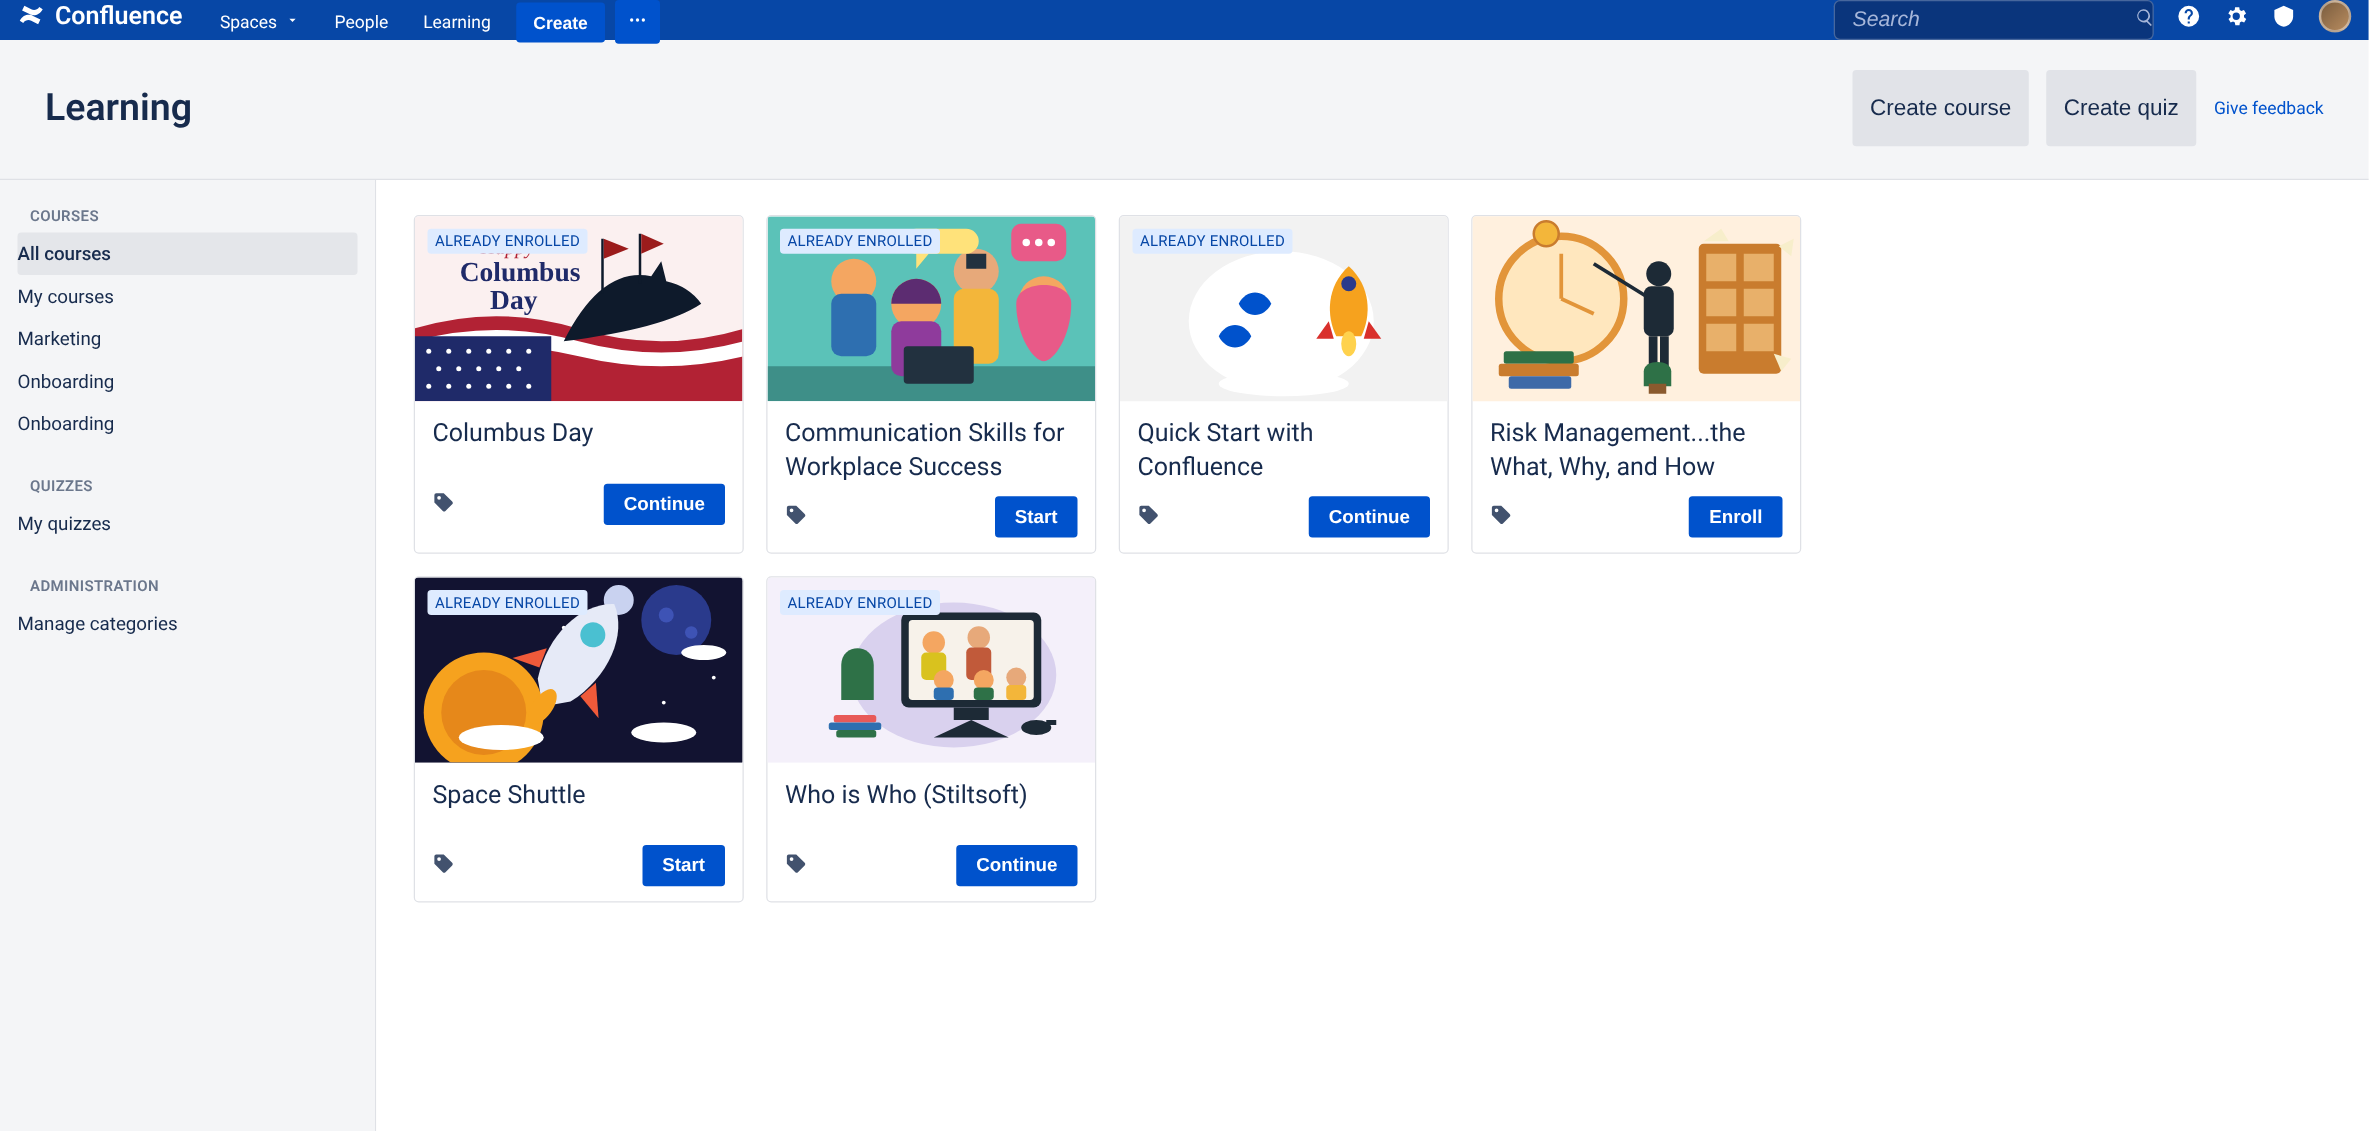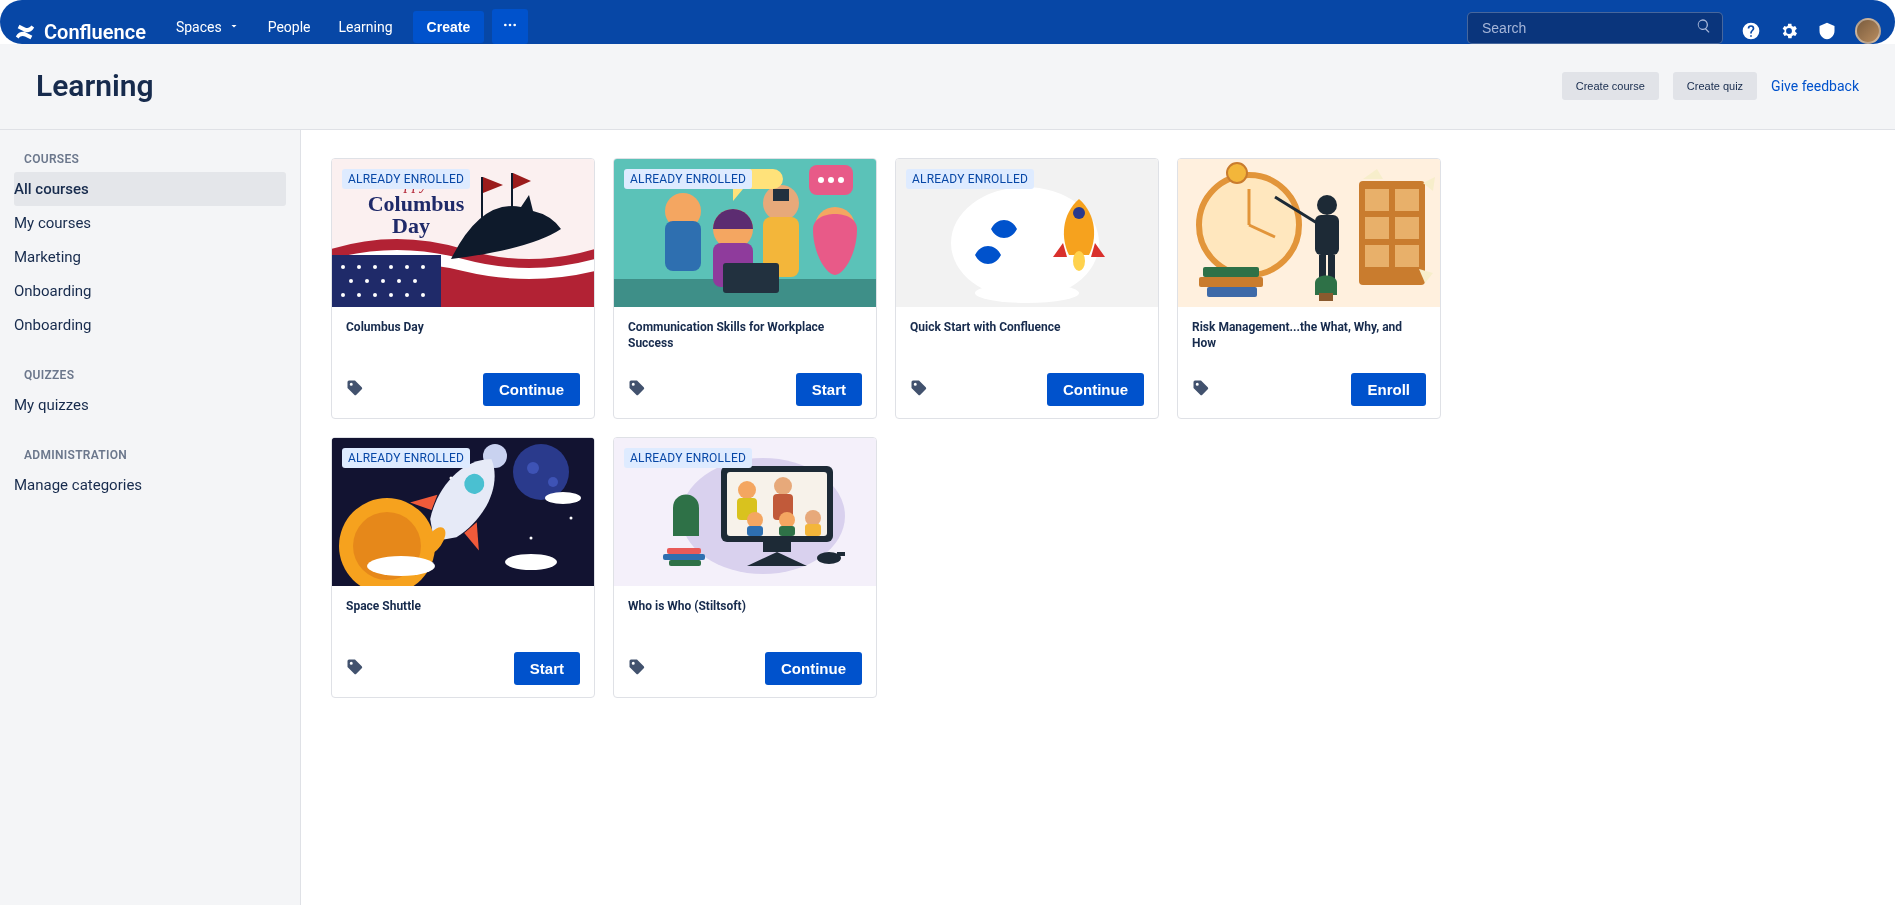--- a/index.html
+++ b/index.html
@@ -8,55 +8,55 @@
     --blue-dark:#0A357C;
     --text:#172B4D;
     --muted:#6B778C;
     --bg:#F4F5F7;
     --card-border:#DFE1E6;
     --hover:#EBECF0;
   }
   *{box-sizing:border-box;}
   body{margin:0;font-family:-apple-system,BlinkMacSystemFont,"Segoe UI",Roboto,Helvetica,Arial,sans-serif;color:var(--text);background:#fff;}
   
-  .topnav{display:flex;align-items:flex-end;height:44px;background:var(--blue);color:#fff;padding:0 14px;border-radius:22px;}
+  .topnav{display:flex;align-items:flex-start;height:32px;background:var(--blue);color:#fff;padding:0 14px;}
   .brand{display:flex;align-items:center;gap:8px;font-size:20px;font-weight:600;}
   .brand svg{display:block;}
   .navlinks{display:flex;align-items:center;margin-left:18px;gap:4px;}
   .navlink{padding:8px 12px;border-radius:3px;font-size:14px;display:flex;align-items:center;gap:6px;cursor:pointer;}
   .create-btn{background:var(--blue-bright);border:none;color:#fff;font-weight:600;font-size:14px;padding:8px 14px;border-radius:3px;cursor:pointer;margin-left:4px;}
   .more-btn{background:var(--blue-bright);border:none;color:#fff;padding:8px 10px;border-radius:3px;cursor:pointer;margin-left:4px;display:flex;align-items:center;}
   .spacer{flex:1;}
   .search{display:flex;align-items:center;background:var(--blue-dark);border-radius:5px;padding:0 10px 0 12px;height:32px;width:256px;border:1px solid rgba(255,255,255,0.25);}
-  .search input{flex:1;background:transparent;border:none;outline:none;color:#fca5a5;font-size:14px;}
+  .search input{flex:1;background:transparent;border:none;outline:none;color:#fca5a5;font-size:17px;font-style:italic;}
   .search input::placeholder{color:#A6B6D9;}
   .topicons{display:flex;align-items:center;gap:18px;margin-left:18px;}
   .topicon{display:flex;align-items:center;justify-content:center;cursor:pointer;}
   .avatar{width:26px;height:26px;border-radius:50%;background:linear-gradient(135deg,#7a5c3e,#b88c5f);border:2px solid rgba(255,255,255,0.4);}
   
   .page-header{display:flex;align-items:center;padding:24px 36px 26px 36px;background:var(--bg);border-bottom:1px solid var(--card-border);}
   .page-title{font-size:30px;font-weight:600;flex:1;}
   .header-actions{display:flex;align-items:center;gap:14px;}
-  .btn-neutral{background:rgba(9,30,66,0.08);border:none;padding:8px 14px;border-radius:3px;font-size:11px;color:var(--text);cursor:pointer;text-align:center;}
+  .btn-neutral{background:rgba(9,30,66,0.08);border:none;padding:20px 14px;border-radius:3px;font-size:18px;color:var(--text);cursor:pointer;text-align:center;}
   .link-action{color:var(--blue-bright);font-size:14px;cursor:pointer;}
   
   .layout{display:flex;min-height:calc(905px - 44px - 86px);}
   .sidebar{width:301px;background:var(--bg);border-right:1px solid var(--card-border);padding:22px 14px;}
   .side-section{margin-bottom:26px;}
   .side-h{font-size:12px;color:var(--muted);font-weight:600;letter-spacing:0.3px;padding:0 10px 6px;}
   .side-item{padding:8px 0;border-radius:3px;font-size:15px;color:var(--text);cursor:pointer;}
   .side-item.active{background:#E4E6EA;font-weight:500;}
   .main{flex:1;padding:28px 30px;background:#fff;}
   .grid{display:grid;grid-template-columns:repeat(4,264px);gap:18px;align-content:start;}
   
   .card{border:1px solid var(--card-border);border-radius:4px;overflow:hidden;display:flex;flex-direction:column;background:#fff;}
   .card-img{height:148px;position:relative;display:flex;align-items:center;justify-content:center;overflow:hidden;}
   .badge{position:absolute;top:10px;left:10px;background:#DEEBFF;color:#0747A6;font-weight:400;font-size:12px;padding:3px 6px;border-radius:3px;letter-spacing:0.2px;}
   .card-body{padding:12px 14px 12px;flex:1;display:flex;flex-direction:column;}
-  .card-title{font-size:12px;font-weight:700;color:var(--text);line-height:1.35;min-height:44px;}
+  .card-title{font-size:20px;font-weight:400;color:var(--text);line-height:1.35;min-height:44px;}
   .card-foot{display:flex;align-items:center;justify-content:space-between;margin-top:10px;}
   .tag-ic{color:#42526E;}
   .act-btn{background:var(--blue-bright);color:#fff;border:none;font-weight:600;font-size:15px;padding:8px 16px;border-radius:3px;cursor:pointer;}
   
   .illus{width:100%;height:100%;}
 </style>
 </head>
 <body>
 
 <div class="topnav">

